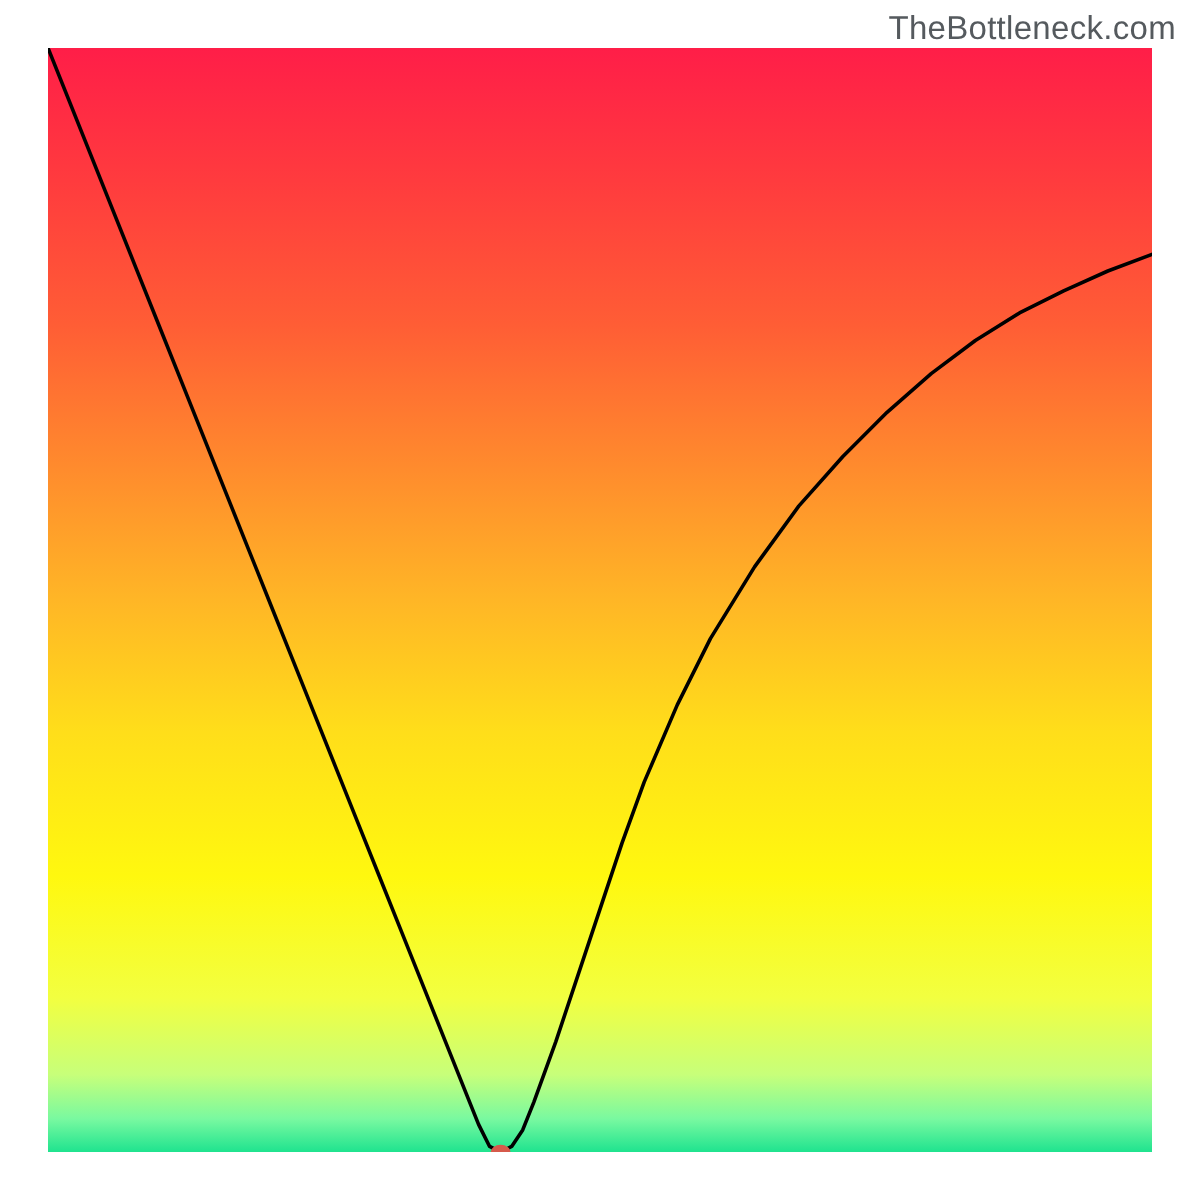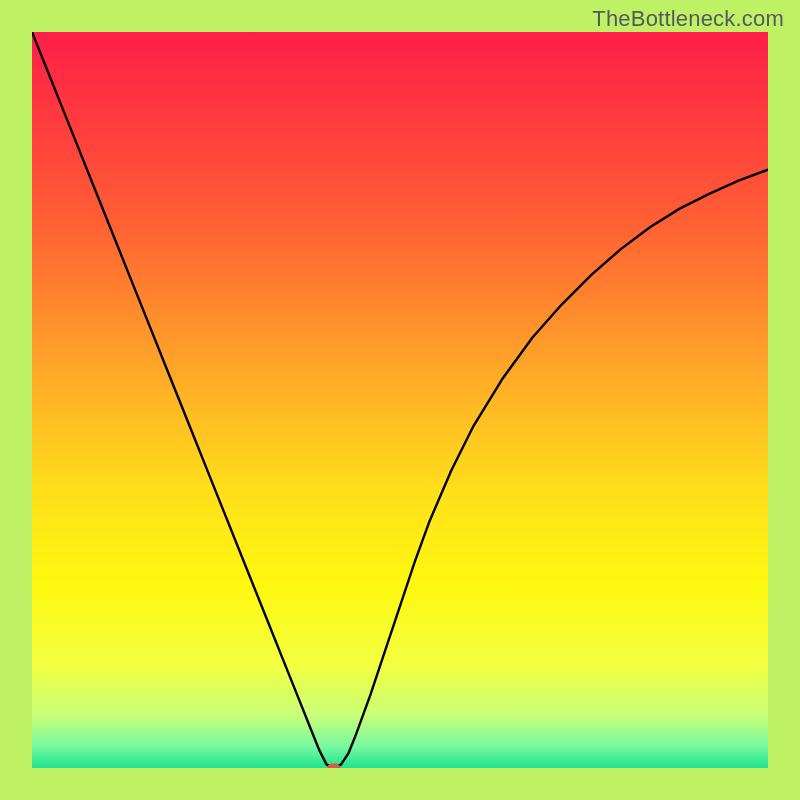--- a/index.html
+++ b/index.html
@@ -8,21 +8,21 @@
     width: 800px;
     height: 800px;
     overflow: hidden;
     background: #000;
     font-family: Arial, Helvetica, sans-serif;
   }
   .frame {
     position: absolute;
     left: 0; top: 0;
     width: 800px; height: 800px;
-    background: #bef264;
+    background: #ffffff;
   }
   .plot-area {
     position: absolute;
     left: 32px;
     top: 32px;
     width: 736px;
     height: 736px;
     overflow: hidden;
   }
   .watermark {

